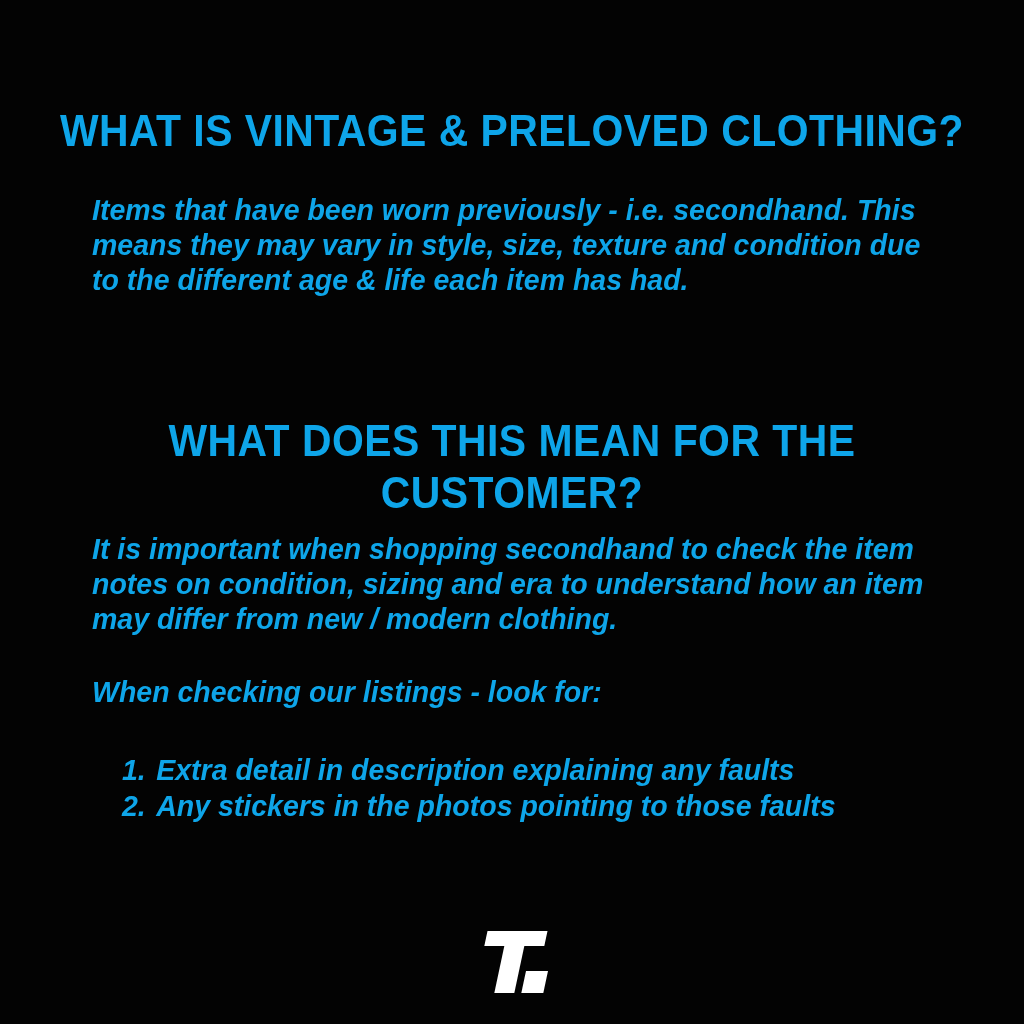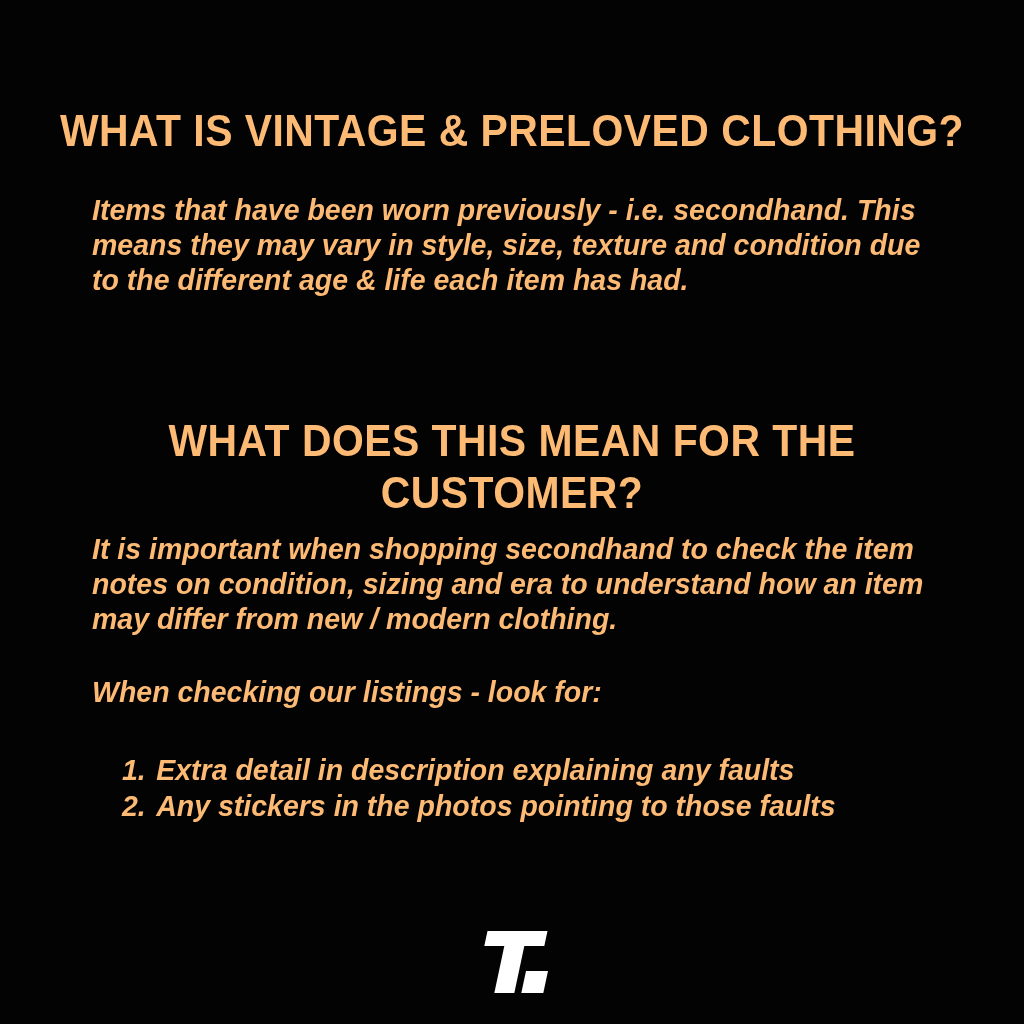--- a/index.html
+++ b/index.html
@@ -7,21 +7,21 @@
     padding: 0;
     background: #000000;
   }
   .canvas {
     position: relative;
     width: 1024px;
     height: 1024px;
     background: #030303;
     overflow: hidden;
     font-family: "Liberation Sans", sans-serif;
-    color: #fdba74;
+    color: #0ea5e9;
   }
   .main-title {
     position: absolute;
     top: 80px;
     left: 0;
     width: 1024px;
     text-align: center;
     font-size: 44px;
     line-height: 44px;
     font-weight: 700;

